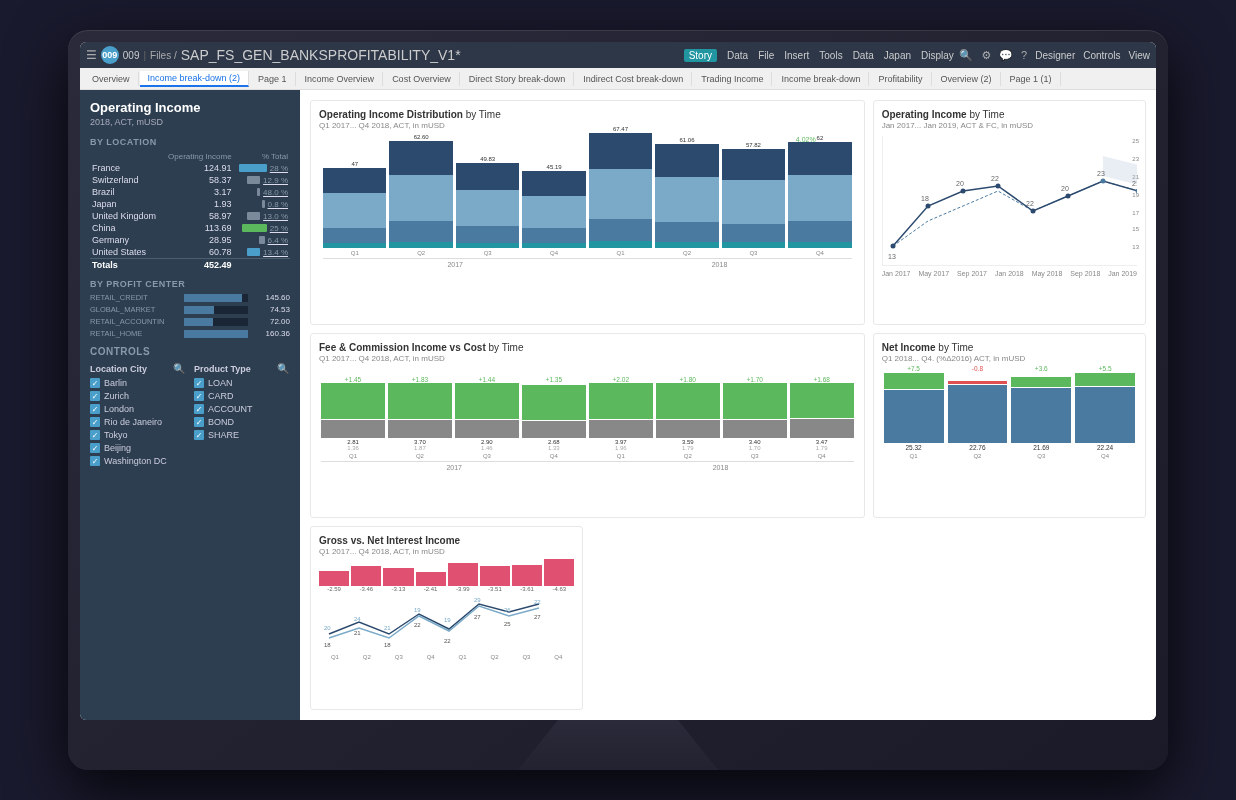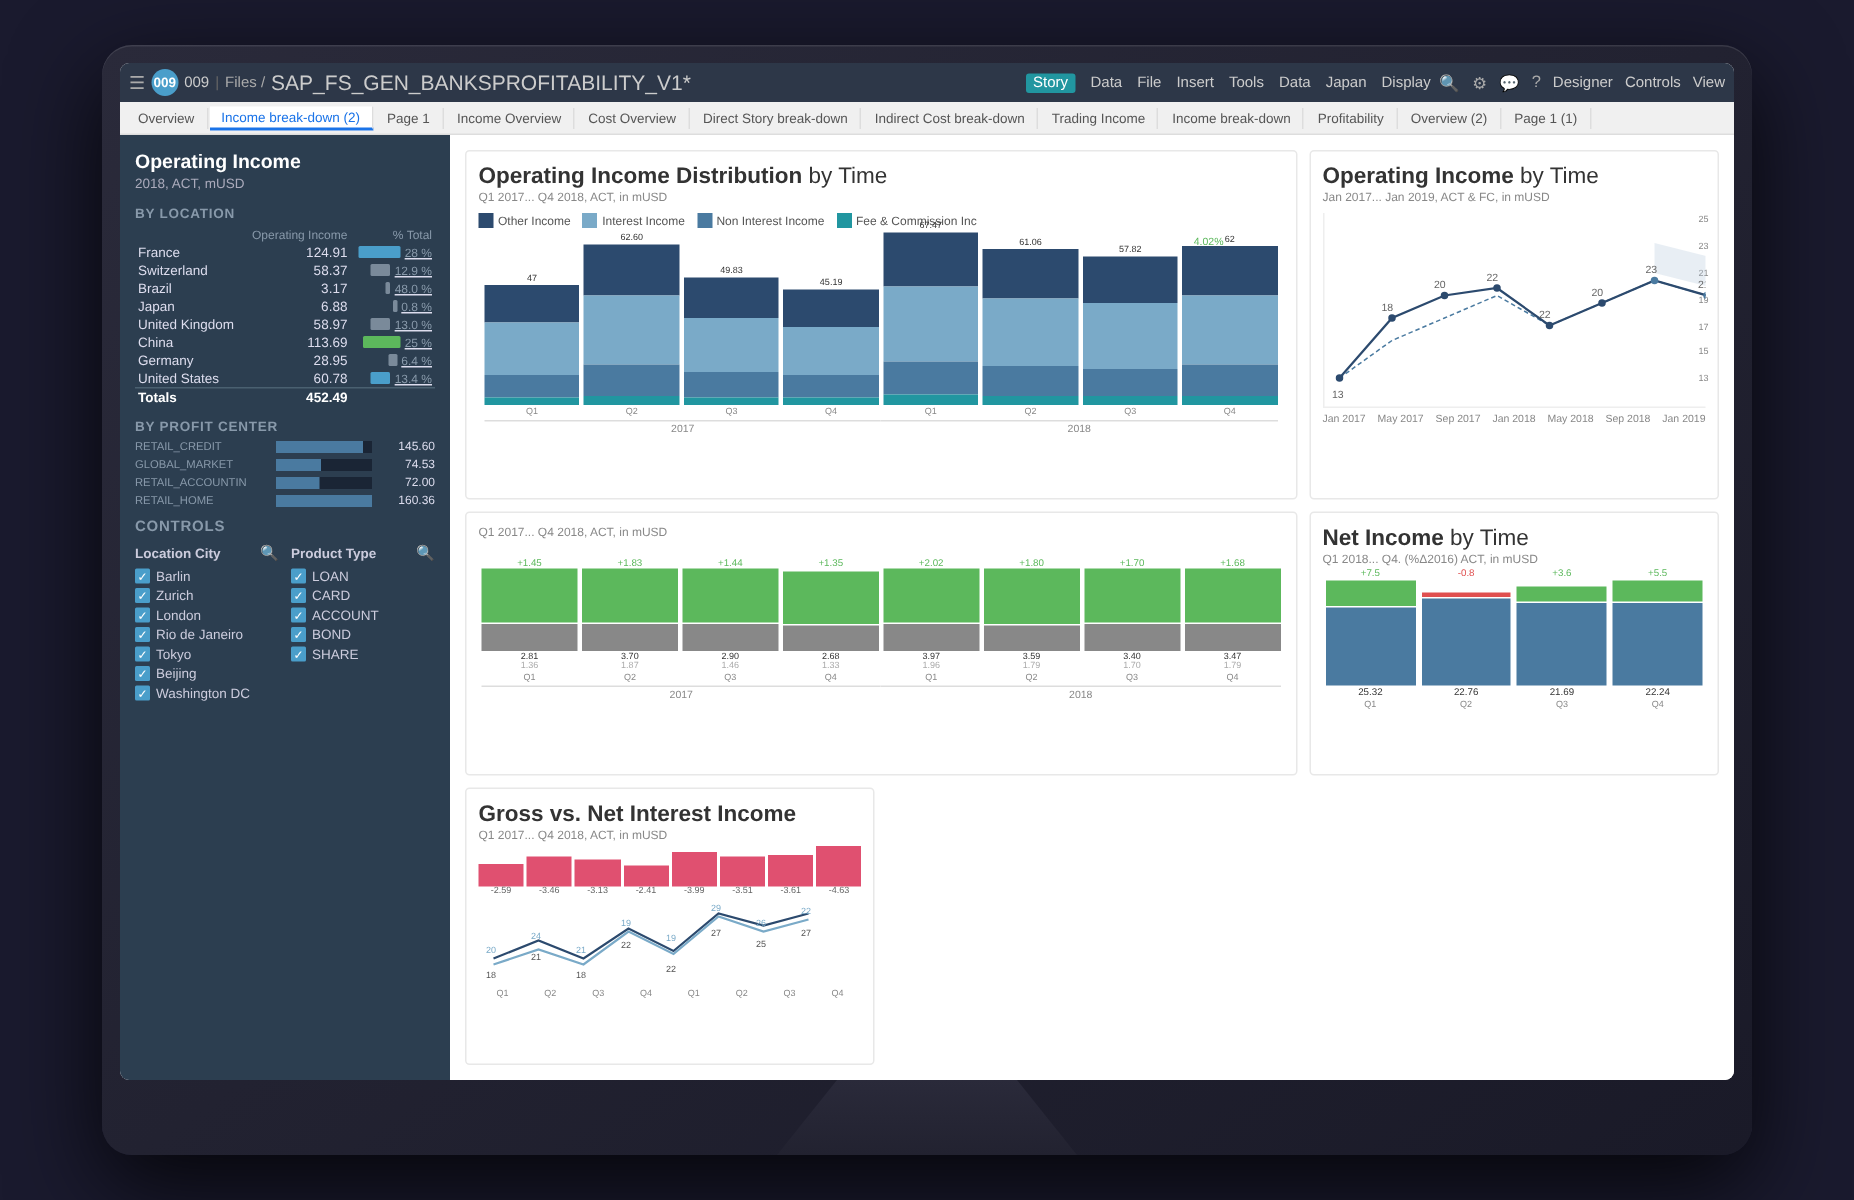--- a/index.html
+++ b/index.html
@@ -255,21 +255,21 @@
     .chart-panel {
       background: white;
       border: 1px solid #e8e8e8;
       border-radius: 3px;
       padding: 8px;
       overflow: hidden;
     }
 
     .chart-panel.wide { grid-column: span 2; }
 
-    .chart-title { font-size: 15px; font-weight: bold; color: #333; margin-bottom: 1px; }
+    .chart-title { font-size: 10px; font-weight: bold; color: #333; margin-bottom: 1px; }
     .chart-title span { font-weight: normal; }
     .chart-subtitle { font-size: 8px; color: #888; margin-bottom: 6px; }
 
     
     .legend {
       display: flex;
       gap: 8px;
       margin-bottom: 6px;
       flex-wrap: wrap;
     }
@@ -371,21 +371,21 @@
               <td>3.17</td>
               <td>
                   <div class="bar-cell">
                     <div class="bar-mini" style="width:3px;background:#7a8a9a;"></div>
                     <span class="bar-pct">48.0 %</span>
                   </div>
                 </td>
             </tr>
             <tr>
               <td>Japan</td>
-              <td>6.88</td>
+              <td>1.93</td>
               <td>
                   <div class="bar-cell">
                     <div class="bar-mini" style="width:3px;background:#7a8a9a;"></div>
                     <span class="bar-pct">0.8 %</span>
                   </div>
                 </td>
             </tr>
             <tr>
               <td>United Kingdom</td>
               <td>58.97</td>
@@ -558,38 +558,20 @@
             </div>
           </div>
         </div>
       </div>
 
       <div class="dashboard">
 
         <div class="chart-panel wide">
           <div class="chart-title">Operating Income Distribution <span>by Time</span></div>
           <div class="chart-subtitle">Q1 2017... Q4 2018, ACT, in mUSD</div>
-          <div class="legend">
-            <div class="legend-item">
-                <div class="legend-color" style="background:#2c4a6e;"></div>
-                <span>Other Income</span>
-              </div>
-            <div class="legend-item">
-                <div class="legend-color" style="background:#7aaac8;"></div>
-                <span>Interest Income</span>
-              </div>
-            <div class="legend-item">
-                <div class="legend-color" style="background:#4a7aa0;"></div>
-                <span>Non Interest Income</span>
-              </div>
-            <div class="legend-item">
-                <div class="legend-color" style="background:#2196a0;"></div>
-                <span>Fee &amp; Commission Inc</span>
-              </div>
-          </div>
           <div style="position:relative;">
 
             <div style="position:absolute;top:0;right:40px;font-size:7px;color:#5cb85c;">4.02%</div>
             <div style="display:flex;align-items:flex-end;height:120px;gap:3px;padding:0 4px;">
 
               <div style="display:flex;flex-direction:column;align-items:center;flex:1;">
                 <div style="font-size:6px;color:#333;margin-bottom:1px;">47</div>
                 <div style="width:100%;display:flex;flex-direction:column;height:80px;justify-content:flex-end;">
                   <div style="background:#2c4a6e;flex:14.64;"></div>
                   <div style="background:#7aaac8;flex:20.42;"></div>
@@ -728,20 +710,21 @@
             <span style="font-size:7px;color:#888;">May 2017</span>
             <span style="font-size:7px;color:#888;">Sep 2017</span>
             <span style="font-size:7px;color:#888;">Jan 2018</span>
             <span style="font-size:7px;color:#888;">May 2018</span>
             <span style="font-size:7px;color:#888;">Sep 2018</span>
             <span style="font-size:7px;color:#888;">Jan 2019</span>
           </div>
         </div>
 
         <div class="chart-panel wide">
+          <div class="chart-title">Fee &amp; Commission Income vs Cost <span>by Time</span></div>
           <div class="chart-subtitle">Q1 2017... Q4 2018, ACT, in mUSD</div>
           <div style="display:flex;align-items:flex-end;height:90px;gap:3px;padding:0 2px;margin-top:4px;">
 
             <div style="flex:1;display:flex;flex-direction:column;align-items:center;">
               <div style="font-size:6.5px;color:#5cb85c;">+1.45</div>
               <div style="width:100%;display:flex;flex-direction:column;height:55px;justify-content:flex-end;gap:1px;">
                 <div style="background:#5cb85c;height:40px;"></div>
                 <div style="background:#888;height:20px;"></div>
               </div>
               <div style="font-size:6px;color:#333;margin-top:1px;">2.81</div>

